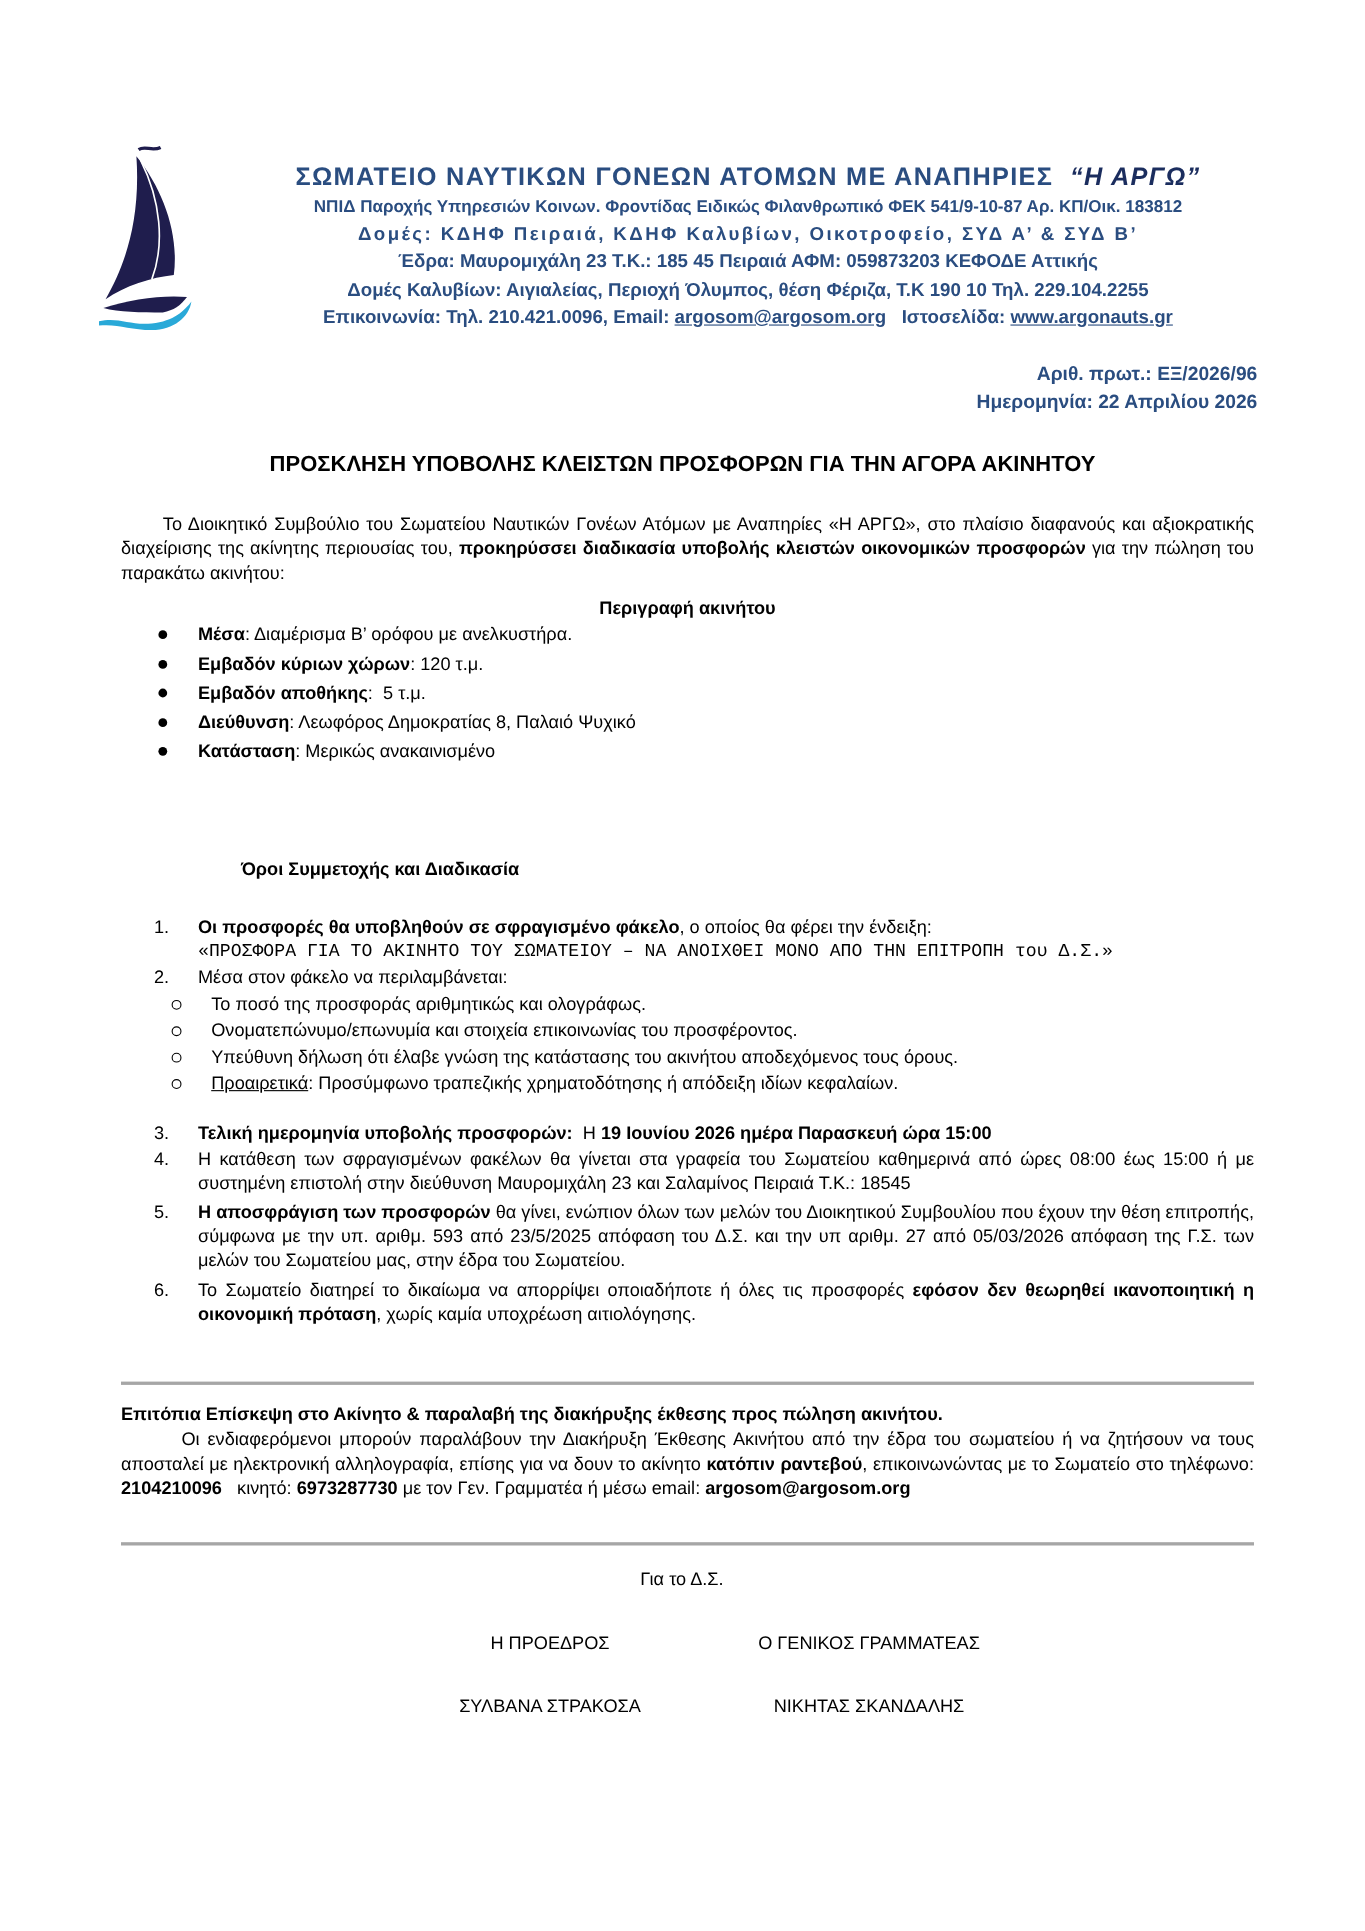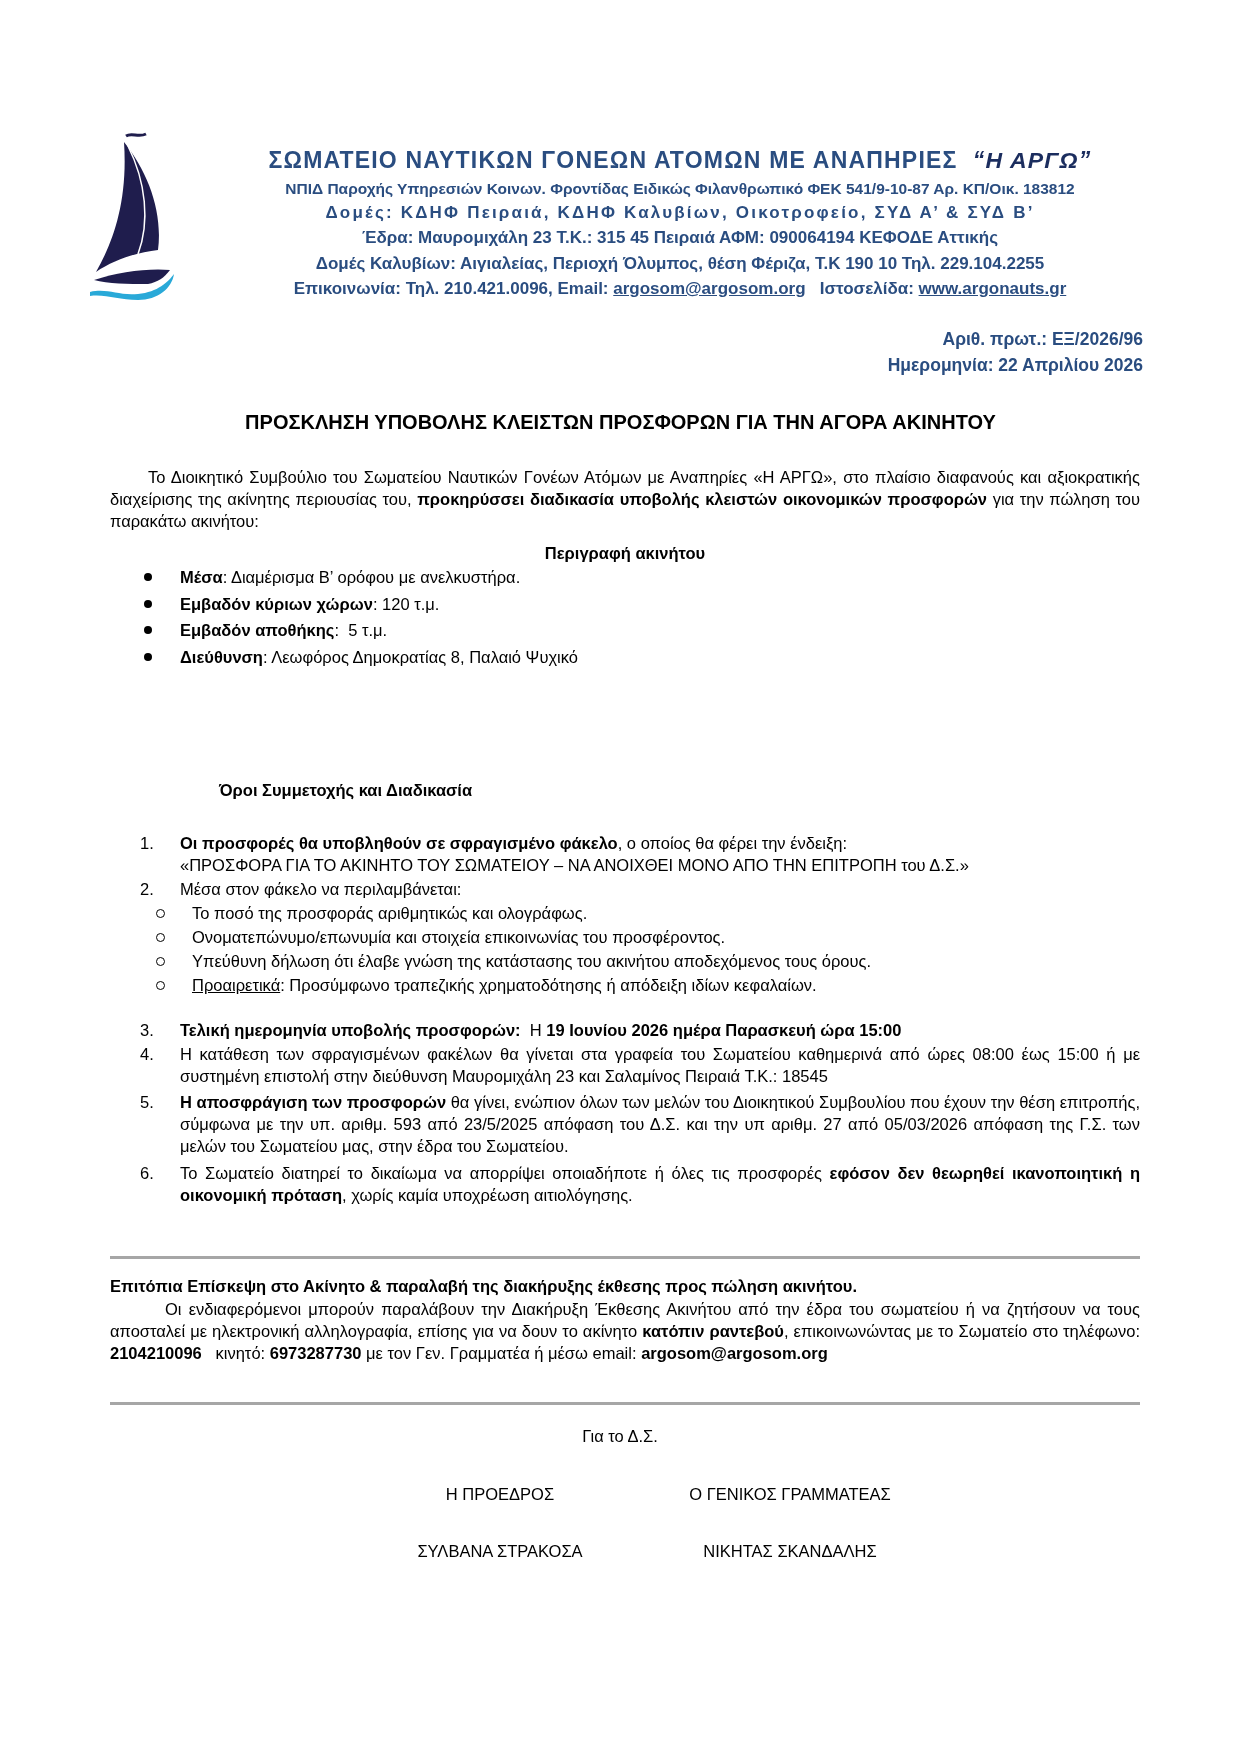--- a/index.html
+++ b/index.html
@@ -50,21 +50,21 @@
   <path d="M40 14 C58 50, 62 90, 50 122" stroke="#ffffff" stroke-width="1.5" fill="none"></path>
   <path d="M6 148 C30 140, 60 136, 82 138 C76 146, 70 150, 60 152 C40 152, 20 152, 6 148 Z" fill="#1f1d4d"></path>
   <path d="M2 160 C20 156, 30 164, 50 162 C70 160, 80 150, 86 142 C84 156, 70 168, 50 168 C30 168, 18 162, 2 164 Z" fill="#29a9d8"></path>
 </svg>
 
 <div class="lh lh1">
   <span>ΣΩΜΑΤΕΙΟ ΝΑΥΤΙΚΩΝ ΓΟΝΕΩΝ ΑΤΟΜΩΝ ΜΕ ΑΝΑΠΗΡΙΕΣ</span>&nbsp;&nbsp;<span class="dark">“Η ΑΡΓΩ”</span>
 </div>
 <div class="lh lh2">ΝΠΙΔ Παροχής Υπηρεσιών Κοινων. Φροντίδας Ειδικώς Φιλανθρωπικό ΦΕΚ 541/9-10-87 Αρ. ΚΠ/Οικ. 183812</div>
 <div class="lh lh3">Δομές:  ΚΔΗΦ Πειραιά,   ΚΔΗΦ Καλυβίων,   Οικοτροφείο, ΣΥΔ Α’ &amp; ΣΥΔ Β’</div>
-<div class="lh lh4">Έδρα: Μαυρομιχάλη 23 Τ.Κ.: 315 45 Πειραιά    ΑΦΜ:  090064194   ΚΕΦΟΔΕ Αττικής</div>
+<div class="lh lh4">Έδρα: Μαυρομιχάλη 23 Τ.Κ.: 185 45 Πειραιά    ΑΦΜ:  059873203   ΚΕΦΟΔΕ Αττικής</div>
 <div class="lh lh5">Δομές Καλυβίων: Αιγιαλείας, Περιοχή Όλυμπος, θέση Φέριζα, Τ.Κ 190 10    Τηλ. 229.104.2255</div>
 <div class="lh lh6">
   <span>Επικοινωνία: Τηλ. 210.421.0096,  Email: </span><span class="u">argosom@argosom.org</span><span style="white-space:pre">   Ιστοσελίδα: </span><span class="u">www.argonauts.gr</span>
 </div>
 
 <div class="ref ref1">Αριθ. πρωτ.: ΕΞ/2026/96</div>
 <div class="ref ref2">Ημερομηνία: 22 Απριλίου 2026</div>
 
 <div class="doc">
   <div class="title">ΠΡΟΣΚΛΗΣΗ ΥΠΟΒΟΛΗΣ ΚΛΕΙΣΤΩΝ ΠΡΟΣΦΟΡΩΝ ΓΙΑ ΤΗΝ ΑΓΟΡΑ ΑΚΙΝΗΤΟΥ</div>
@@ -73,28 +73,29 @@
     <span>Το Διοικητικό Συμβούλιο του Σωματείου Ναυτικών Γονέων Ατόμων με Αναπηρίες «Η ΑΡΓΩ», στο πλαίσιο διαφανούς και αξιοκρατικής διαχείρισης της ακίνητης περιουσίας του, </span><b>προκηρύσσει διαδικασία υποβολής κλειστών οικονομικών προσφορών</b><span> για την πώληση του παρακάτω ακινήτου:</span>
   </div>
 
   <div class="sub-center">Περιγραφή ακινήτου</div>
 
   <ul class="props">
     <li><span class="bullet"></span><b>Μέσα</b><span style="white-space:pre">: </span><span>Διαμέρισμα Β’ ορόφου με ανελκυστήρα.</span></li>
     <li><span class="bullet"></span><b>Εμβαδόν κύριων χώρων</b><span style="white-space:pre">: </span><span>120 τ.μ.</span></li>
     <li><span class="bullet"></span><b>Εμβαδόν αποθήκης</b><span style="white-space:pre">:  </span><span>5 τ.μ.</span></li>
     <li><span class="bullet"></span><b>Διεύθυνση</b><span style="white-space:pre">: </span><span>Λεωφόρος Δημοκρατίας 8, Παλαιό Ψυχικό</span></li>
+    <li><span class="bullet"></span><b>Κατάσταση</b><span style="white-space:pre">: </span><span>Μερικώς ανακαινισμένο</span></li>
   </ul>
 
   <div class="terms-h">Όροι Συμμετοχής και Διαδικασία</div>
 
   <div class="ol" style="top:832px;">
     <span class="num">1.</span>
     <div class="ntext"><b>Οι προσφορές θα υποβληθούν σε σφραγισμένο φάκελο</b><span>, ο οποίος θα φέρει την ένδειξη:</span></div>
-    <div class="ntext" style="top:22px;">«ΠΡΟΣΦΟΡΑ ΓΙΑ ΤΟ ΑΚΙΝΗΤΟ ΤΟΥ ΣΩΜΑΤΕΙΟΥ – ΝΑ ΑΝΟΙΧΘΕΙ ΜΟΝΟ ΑΠΟ ΤΗΝ ΕΠΙΤΡΟΠΗ του Δ.Σ.»</div>
+    <div class="ntext" style="top:22px;font-family:Liberation Mono, monospace;">«ΠΡΟΣΦΟΡΑ ΓΙΑ ΤΟ ΑΚΙΝΗΤΟ ΤΟΥ ΣΩΜΑΤΕΙΟΥ – ΝΑ ΑΝΟΙΧΘΕΙ ΜΟΝΟ ΑΠΟ ΤΗΝ ΕΠΙΤΡΟΠΗ του Δ.Σ.»</div>
   </div>
 
   <div class="ol" style="top:878px;">
     <span class="num">2.</span>
     <div class="ntext">Μέσα στον φάκελο να περιλαμβάνεται:</div>
     <div style="position:absolute; top:24px; left:0; width:100%;">
         <span class="circ"></span>
         <span class="sub">Το ποσό της προσφοράς αριθμητικώς και ολογράφως.</span>
       </div>
     <div style="position:absolute; top:48px; left:0; width:100%;">

